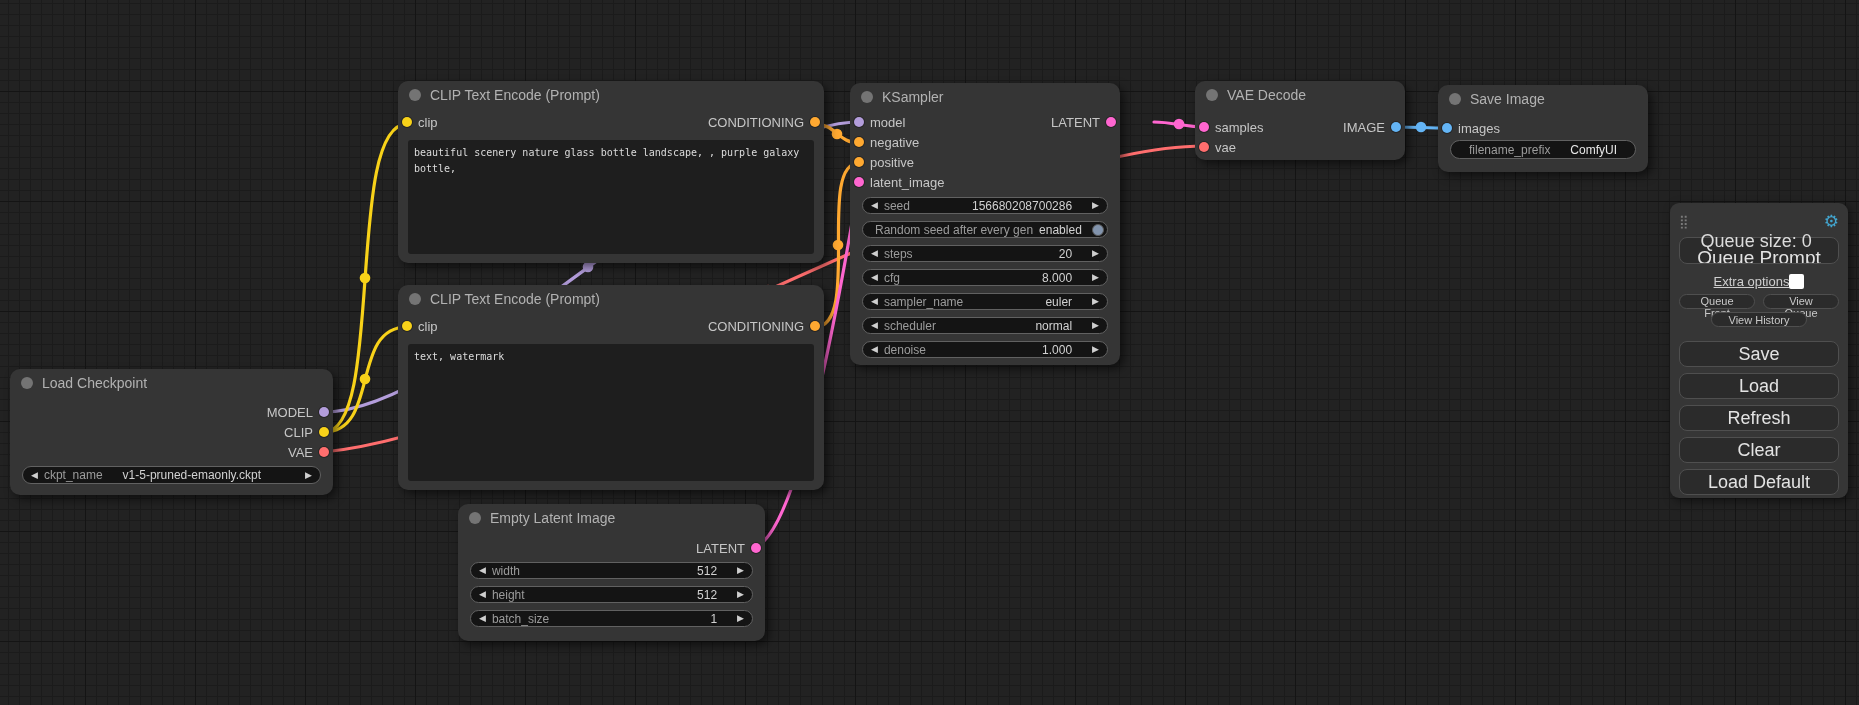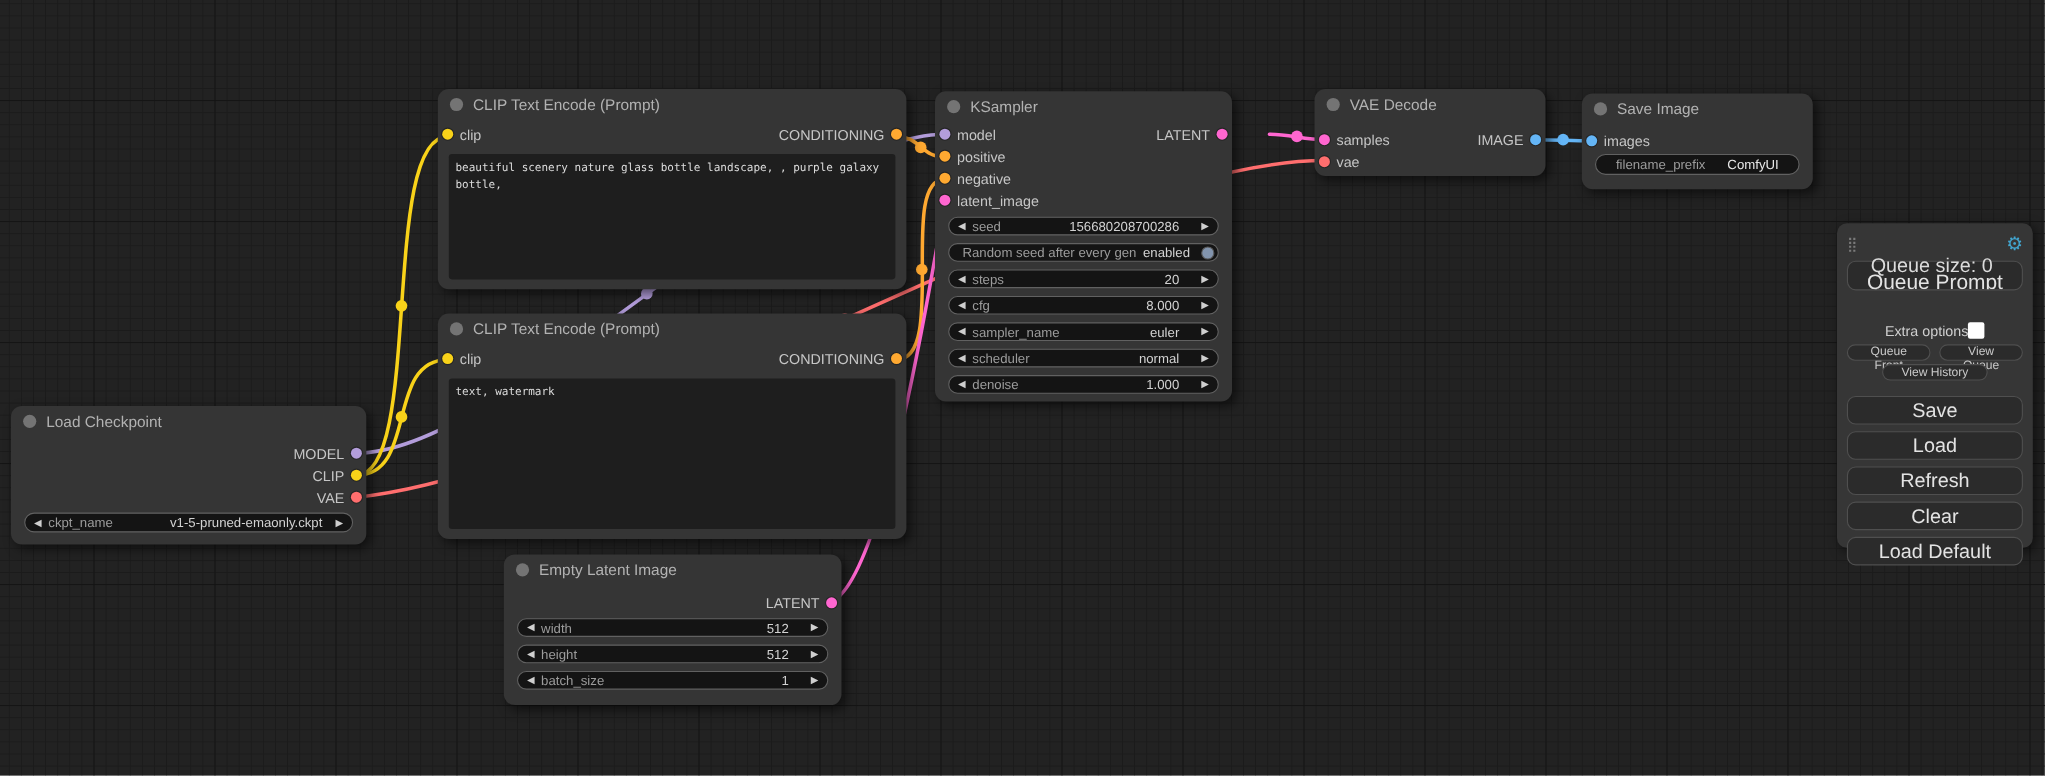--- a/index.html
+++ b/index.html
@@ -61,21 +61,21 @@
   .qsize{flex:1;text-align:center;font-size:18px;color:#dcdcdc;margin-top:41px;}
   .gear{color:#42A5CF;font-size:17px;line-height:1;cursor:pointer;}
   .gear::before{content:"⚙";}
   .qbtn{display:block;background:#2b2b2b;border:1px solid #4f4f4f;border-radius:8px;
     color:#e3e3e3;font-family:"Liberation Sans",sans-serif;cursor:pointer;}
   .qbtn.big{width:160px;height:26px;font-size:18px;margin:0 auto;}
   .qbtn.prompt{height:27px;font-size:19px;margin-top:6px;}
   .qbtn.small{height:15px;font-size:11px;color:#c9c9c9;border-radius:8px;
     padding:0 8px;line-height:12px;}
   .extra{display:flex;align-items:center;justify-content:center;gap:0;
-    margin-top:27px;font-size:13px;color:#cfcfcf;height:18px;}
+    margin-top:8px;font-size:13px;color:#cfcfcf;height:18px;text-decoration:underline;}
   .cbox{width:15px;height:15px;background:#ffffff;border-radius:2px;display:inline-block;}
   .srow{display:flex;justify-content:space-between;margin-top:4px;}
   .srow.center{justify-content:center;margin-top:3px;align-items:center;}
   .srow .qbtn{flex:0 0 auto;width:76px;box-sizing:border-box;}
   .srow.center .qbtn{width:96px;}
   .bigcol{margin-top:14px;display:flex;flex-direction:column;gap:6px;}
 </style>
 </head>
 <body>
 
@@ -115,21 +115,21 @@
       <span>CLIP</span>
       <span class="dot d-clip"></span>
     </div>
     <div class="row out">
       <span>VAE</span>
       <span class="dot d-vae"></span>
     </div>
     <div class="widget" style="height:18px;margin-top:4px">
       <span class="arr arr-l"></span>
       <span>ckpt_name</span>
-      <span class="wval" style="margin-right:6px">v1-5-pruned-emaonly.ckpt</span>
+      <span class="wval" style="margin-right:38px">v1-5-pruned-emaonly.ckpt</span>
       <span class="arr arr-r"></span>
     </div>
   </div>
 
   <div class="node" style="left:398px;top:81px;width:426px;height:182px">
     <div class="ntitle">
       <span class="tdot"></span>
       <span>CLIP Text Encode (Prompt)</span>
     </div>
     <div class="row dual" style="margin-top:3px">
@@ -202,25 +202,25 @@
         <span class="dot d-model"></span>
         <span>model</span>
       </span>
       <span class="rgrp">
         <span>LATENT</span>
         <span class="dot d-latent"></span>
       </span>
     </div>
     <div class="row">
       <span class="dot d-cond"></span>
-      <span>positive</span>
+      <span>negative</span>
     </div>
     <div class="row">
       <span class="dot d-cond"></span>
-      <span>negative</span>
+      <span>positive</span>
     </div>
     <div class="row">
       <span class="dot d-latent"></span>
       <span>latent_image</span>
     </div>
     <div class="widget" style="margin-top:5px">
       <span class="arr arr-l"></span>
       <span>seed</span>
       <span class="wval" style="margin-right:14px">156680208700286</span>
       <span class="arr arr-r"></span>

